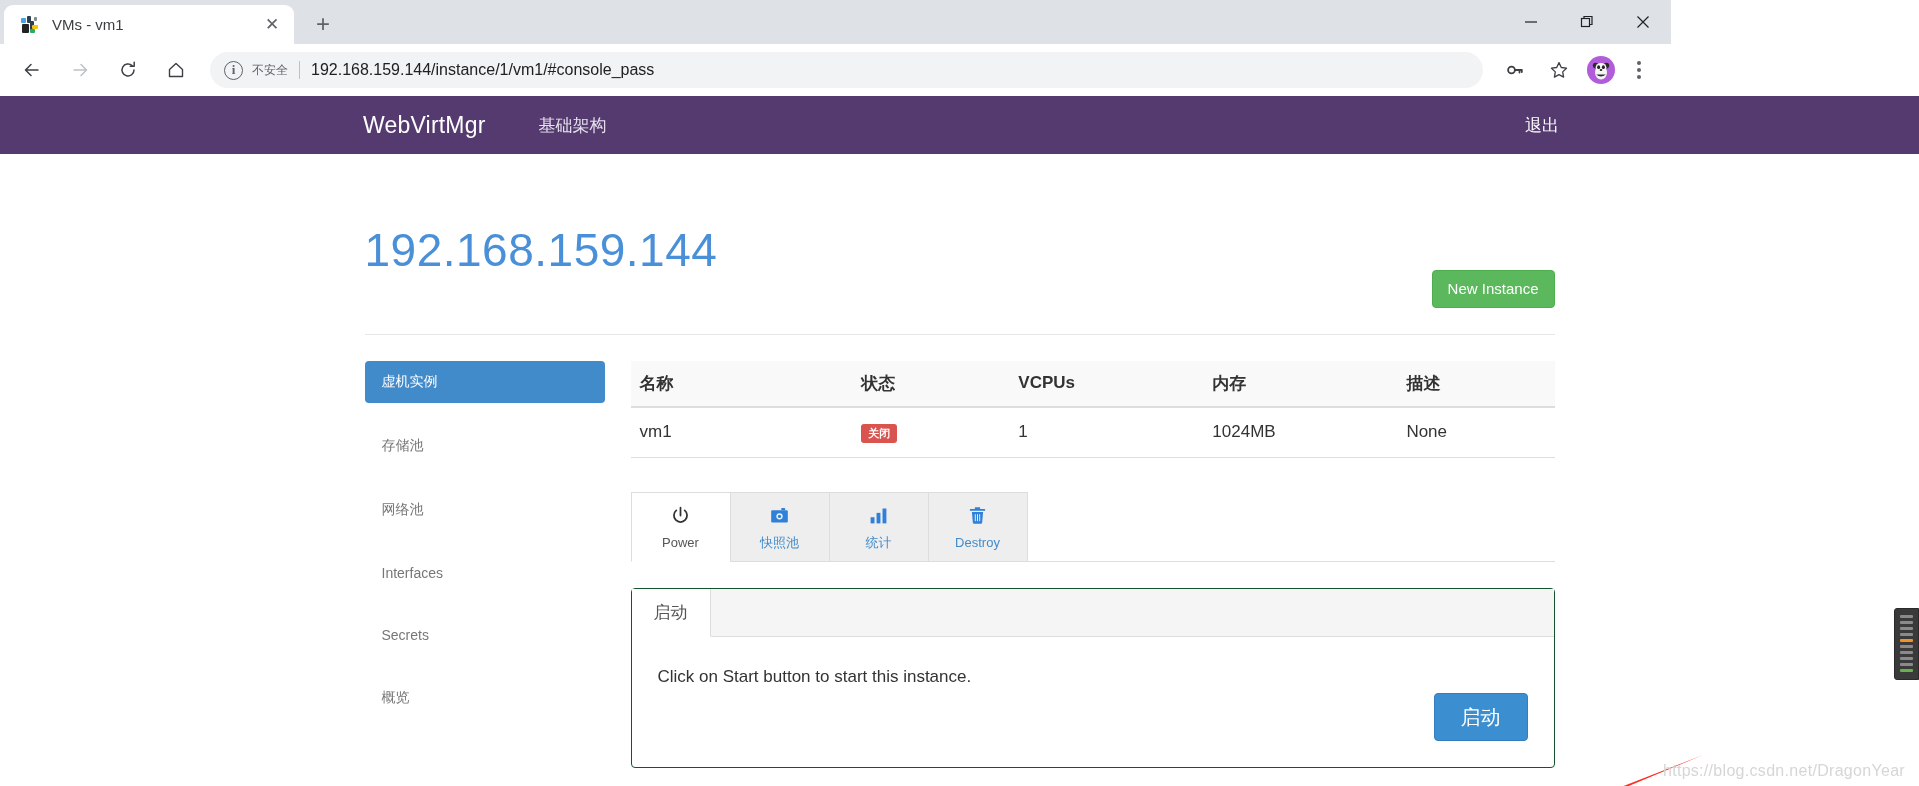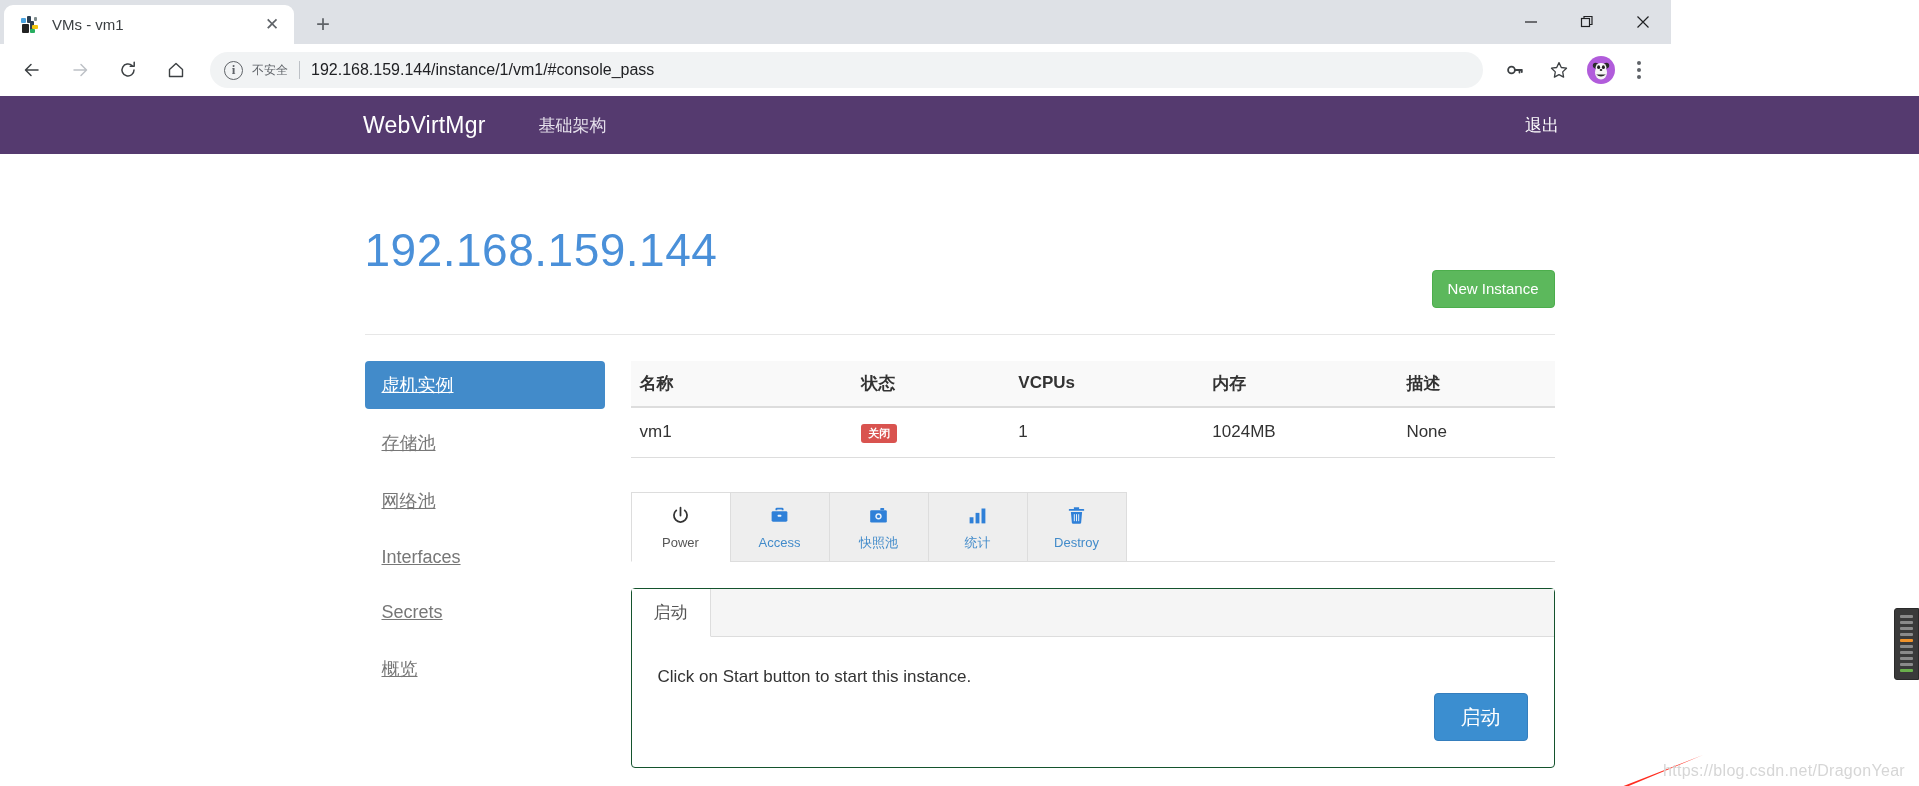--- a/index.html
+++ b/index.html
@@ -105,22 +105,22 @@
                padding-bottom:26px; border-bottom:1px solid #e7e7e7; }
   .page-title { font-size:46px; color:#4a90d9; font-weight:normal; letter-spacing:0.5px; }
   .btn-new {
     background:#5cb85c; border:1px solid #4cae4c; color:#fff; font-size:15px;
     padding:9px 15px; border-radius:4px; line-height:1.2;
   }
 
   .body-row { display:flex; padding-top:26px; }
   .sidebar { width:266px; flex:0 0 266px; padding-right:26px; }
   .side-item {
-    display:block; padding:12px 17px; font-size:18px; color:#777777;
-    border-radius:4px; margin-bottom:10px;text-decoration:underline;
+    display:block; padding:12px 17px; font-size:14px; color:#777777;
+    border-radius:4px; margin-bottom:22px;
   }
   .side-item.active { background:#428bca; color:#ffffff; }
 
   .content { flex:1; min-width:0; }
 
   table.tbl { width:100%; border-collapse:collapse; }
   table.tbl th {
     text-align:left; font-size:17px; color:#333; font-weight:bold;
     padding:11px 9px; background:#f9f9f9; border-bottom:2px solid #dddddd;
   }
@@ -347,30 +347,20 @@
               <div class="nav-tab active">
                 <span class="ti">
                   <svg width="21" height="21" viewBox="0 0 24 24" fill="none" stroke="#333" stroke-width="2" stroke-linecap="round">
                     <path d="M12 3v9"></path>
                       <path d="M7.2 6.2a7.5 7.5 0 1 0 9.6 0"></path>
                   </svg>
                 </span>
                 <span class="tl">Power</span>
               </div>
 
-              <div class="nav-tab">
-                <span class="ti">
-                  <svg width="21" height="21" viewBox="0 0 24 24" fill="#2f80d8">
-                    <path d="M9 3h6a1.6 1.6 0 0 1 1.6 1.6V6h-2V5H9.4v1h-2V4.6A1.6 1.6 0 0 1 9 3z"></path>
-                    <rect x="3" y="7" width="18" height="12" rx="1.6"></rect>
-                    <rect x="10" y="11" width="4" height="2.4" rx="0.6" fill="#eaf2fb"></rect>
-                  </svg>
-                </span>
-                <span class="tl">Access</span>
-              </div>
 
               <div class="nav-tab">
                 <span class="ti">
                   <svg width="21" height="21" viewBox="0 0 24 24" fill="#2f80d8">
                     <path d="M4 6h16a1.5 1.5 0 0 1 1.5 1.5v11A1.5 1.5 0 0 1 20 20H4a1.5 1.5 0 0 1-1.5-1.5v-11A1.5 1.5 0 0 1 4 6z"></path>
                     <rect x="14" y="3.4" width="4.5" height="2.6" rx="0.8"></rect>
                     <circle cx="12" cy="13" r="3.6" fill="#eaf2fb"></circle>
                     <circle cx="12" cy="13" r="1.9" fill="#2f80d8"></circle>
                   </svg>
                 </span>

